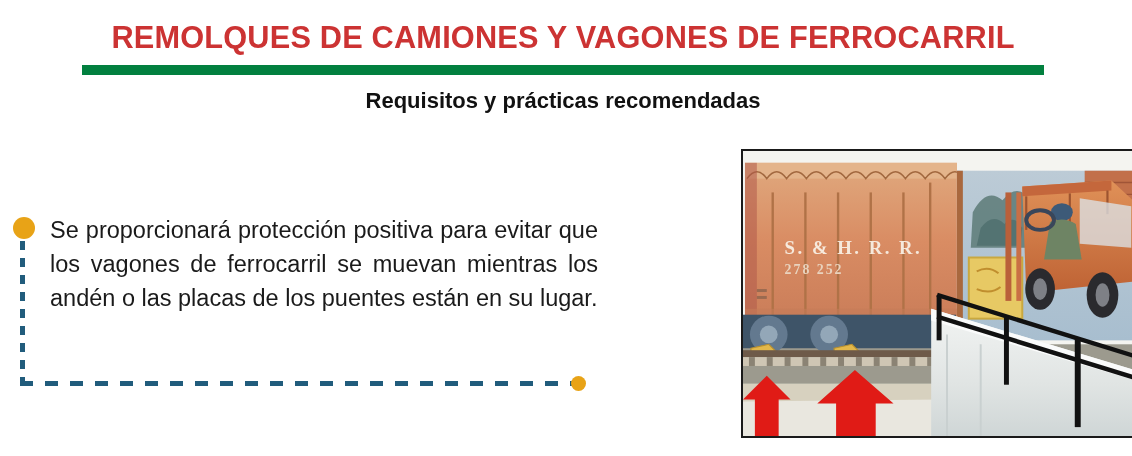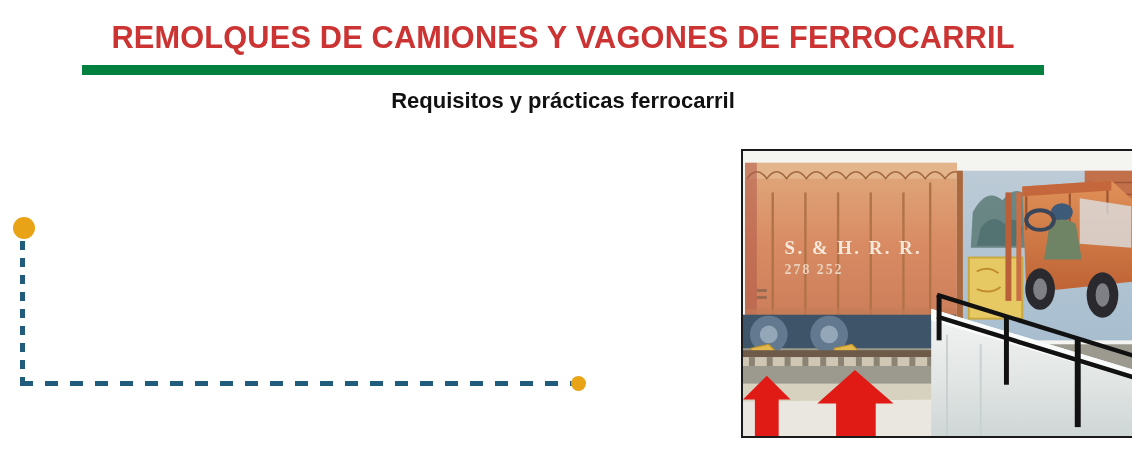--- a/index.html
+++ b/index.html
@@ -132,32 +132,33 @@
     height: 100%;
   }
 </style>
 </head>
 <body>
 
 <div id="slide-title">REMOLQUES DE CAMIONES Y VAGONES DE FERROCARRIL</div>
 
 <div id="title-rule"></div>
 
-<div id="slide-subtitle">Requisitos y prácticas ferrocarril</div>
+<div id="slide-subtitle">Requisitos y prácticas recomendadas</div>
 
 <div id="bullet-block">
 
   <div id="bullet-dot"></div>
 
   <div id="bullet-line-vertical"></div>
 
   <div id="bullet-line-horizontal"></div>
 
   <div id="bullet-end-dot"></div>
 
+  <div id="bullet-text">Se proporcionará protección positiva para evitar que los vagones de ferrocarril se muevan mientras los andén o las placas de los puentes están en su lugar.</div>
 
 </div>
 
 <div id="illustration-frame">
 
   <svg viewBox="0 0 415 289" preserveAspectRatio="none">
 
     <defs>
       <linearGradient id="gCar" x1="0" y1="0" x2="0" y2="1">
         <stop offset="0%" stop-color="#E0A97E"></stop>

